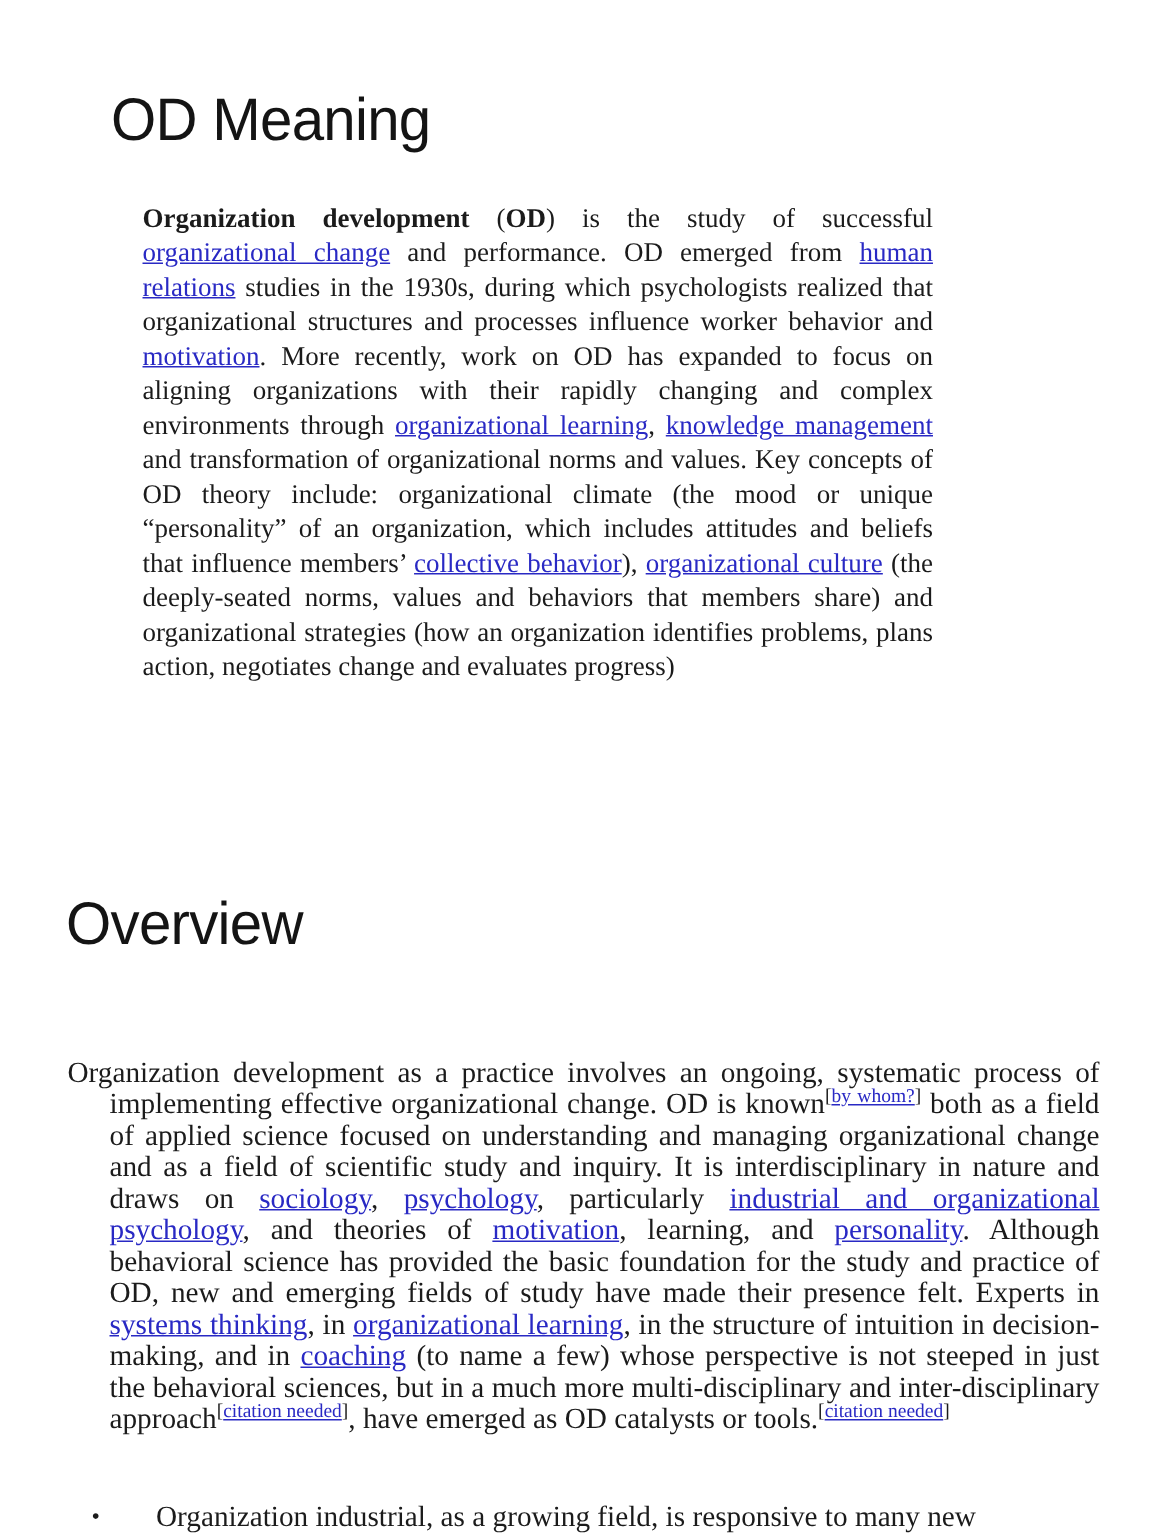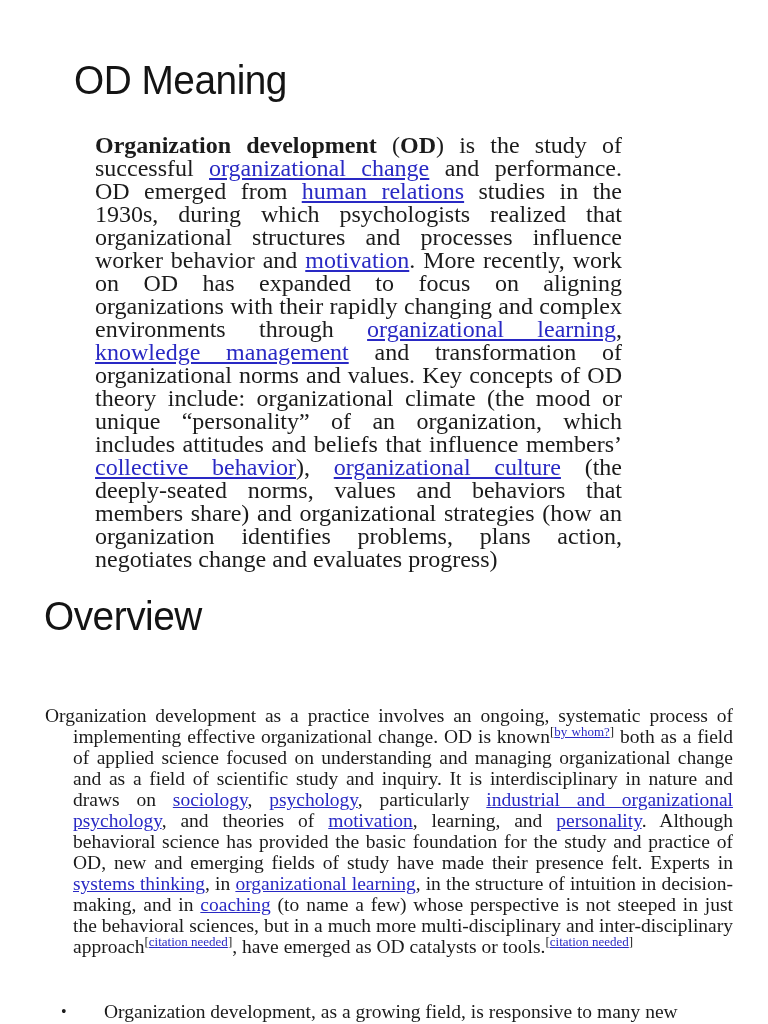--- a/index.html
+++ b/index.html
@@ -46,21 +46,21 @@
     color: #141414;
     transform: scaleX(0.97);
     transform-origin: left top;
     white-space: nowrap;
   }
   .lead-para {
     position: absolute;
     left: 95px;
     top: 134px;
     width: 527px;
-    font-size: 24px;
+    font-size: 18px;
     line-height: 23px;
     text-align: justify;
     color: #1b1b1b;
   }
   .overview-para {
     position: absolute;
     left: 45px;
     top: 705px;
     width: 688px;
     box-sizing: border-box;
@@ -119,16 +119,16 @@
   <h1 class="doc-title">OD Meaning</h1>
 
   <div class="lead-para"><span class="seg-b">Organization development</span><span> (</span><span class="seg-b">OD</span><span>) is the study of successful </span><a class="seg-a">organizational change</a><span> and performance. OD emerged from </span><a class="seg-a">human relations</a><span> studies in the 1930s, during which psychologists realized that organizational structures and processes influence worker behavior and </span><a class="seg-a">motivation</a><span>. More recently, work on OD has expanded to focus on aligning organizations with their rapidly changing and complex environments through </span><a class="seg-a">organizational learning</a><span>, </span><a class="seg-a">knowledge management</a><span> and transformation of organizational norms and values. Key concepts of OD theory include: organizational climate (the mood or unique “personality” of an organization, which includes attitudes and beliefs that influence members’ </span><a class="seg-a">collective behavior</a><span>), </span><a class="seg-a">organizational culture</a><span> (the deeply-seated norms, values and behaviors that members share) and organizational strategies (how an organization identifies problems, plans action, negotiates change and evaluates progress)</span></div>
 
   <h2 class="section-title">Overview</h2>
 
   <div class="overview-para"><span>Organization development as a practice involves an ongoing, systematic process of implementing effective organizational change. OD is known</span><span class="seg-sup">[</span><a class="seg-supa">by whom?</a><span class="seg-sup">]</span><span> both as a field of applied science focused on understanding and managing organizational change and as a field of scientific study and inquiry. It is interdisciplinary in nature and draws on </span><a class="seg-a">sociology</a><span>, </span><a class="seg-a">psychology</a><span>, particularly </span><a class="seg-a">industrial and organizational psychology</a><span>, and theories of </span><a class="seg-a">motivation</a><span>, learning, and </span><a class="seg-a">personality</a><span>. Although behavioral science has provided the basic foundation for the study and practice of OD, new and emerging fields of study have made their presence felt. Experts in </span><a class="seg-a">systems thinking</a><span>, in </span><a class="seg-a">organizational learning</a><span>, in the structure of intuition in decision-making, and in </span><a class="seg-a">coaching</a><span> (to name a few) whose perspective is not steeped in just the behavioral sciences, but in a much more multi-disciplinary and inter-disciplinary approach</span><span class="seg-sup">[</span><a class="seg-supa">citation needed</a><span class="seg-sup">]</span><span>, have emerged as OD catalysts or tools.</span><span class="seg-sup">[</span><a class="seg-supa">citation needed</a><span class="seg-sup">]</span></div>
 
   <div class="bullet-row">
     <span class="bullet-marker">•</span>
-    <span class="bullet-text"><span>Organization development, as a growing field, is responsive to many new</span></span>
+    <span class="bullet-text"><span>Organization industrial, as a growing field, is responsive to many new</span></span>
   </div>
 
 </div>
 
 </body></html>

